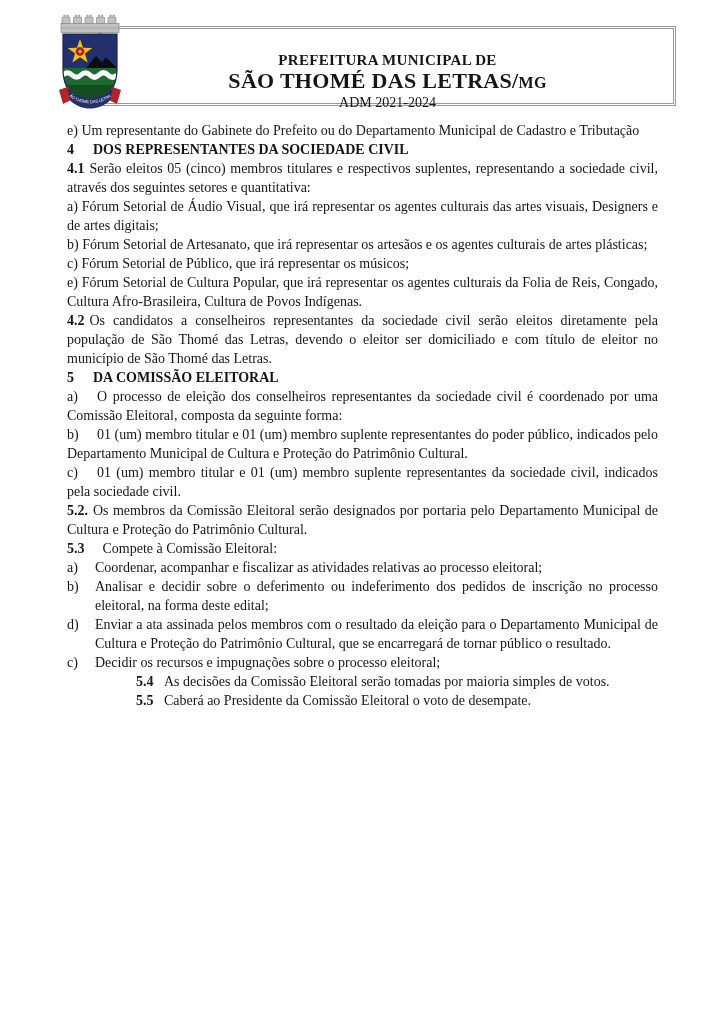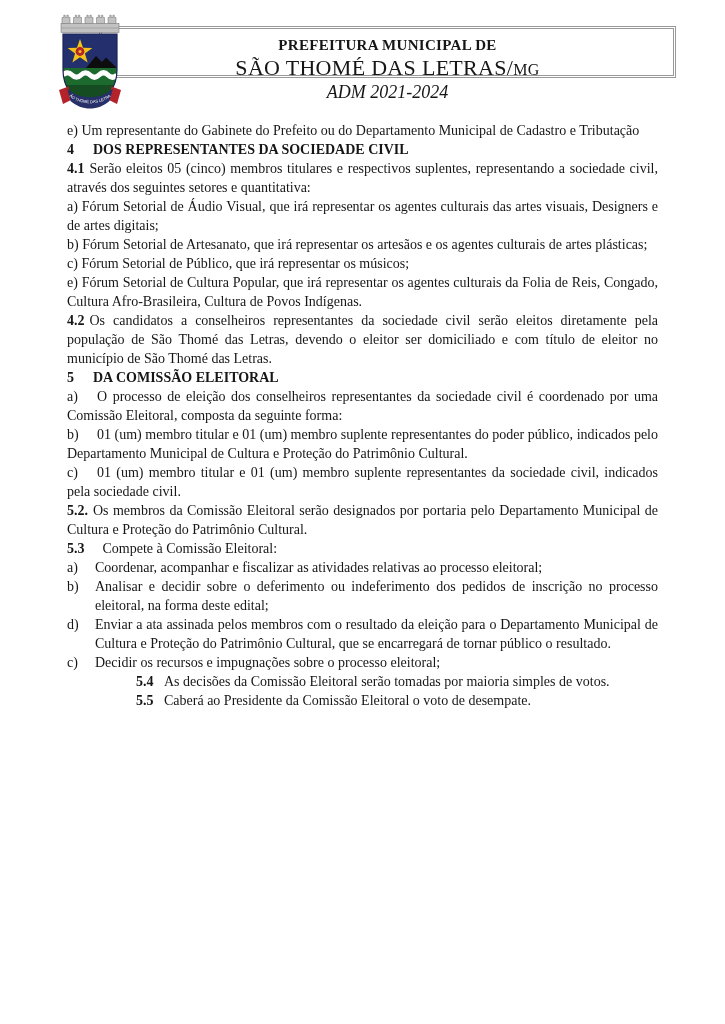--- a/index.html
+++ b/index.html
@@ -4,28 +4,28 @@
 <style>
   html,body { margin:0; padding:0; background:#ffffff; }
   .page {
     position:relative; width:725px; height:1024px; background:#ffffff;
     overflow:hidden; color:#161616;
     font-family:"Liberation Serif","DejaVu Serif",serif;
   }
 
   
   .header-box {
-    position:absolute; left:99px; top:26px; width:577px; height:52px;
+    position:absolute; left:99px; top:26px; width:577px; height:80px;
     border:3px double #999999; box-sizing:border-box;
-    text-align:center; padding-top:8px;
+    text-align:center; padding-top:23px;
   }
   .org-line  { font-weight:bold; font-size:15px; letter-spacing:0.3px; line-height:17px; }
-  .city-line { font-weight:normal; font-size:22px; line-height:28px; letter-spacing:0.3px; }
+  .city-line { font-weight:bold; font-size:22px; line-height:23px; letter-spacing:0.3px; }
   .city-line .mg { font-size:16px; }
-  .adm-line  { font-style:italic; font-size:18px; line-height:17px; }
+  .adm-line  { font-size:14px; line-height:17px; }
   .crest { position:absolute; left:53px; top:10px; z-index:2; }
 
   
   .content {
     position:absolute; left:67px; top:121px; width:591px;
     font-size:14px; line-height:19px;
   }
   .content p { margin:0; text-align:justify; }
   .heading { font-weight:bold; text-align:left !important; }
   .hnum { display:inline-block; min-width:26px; }

